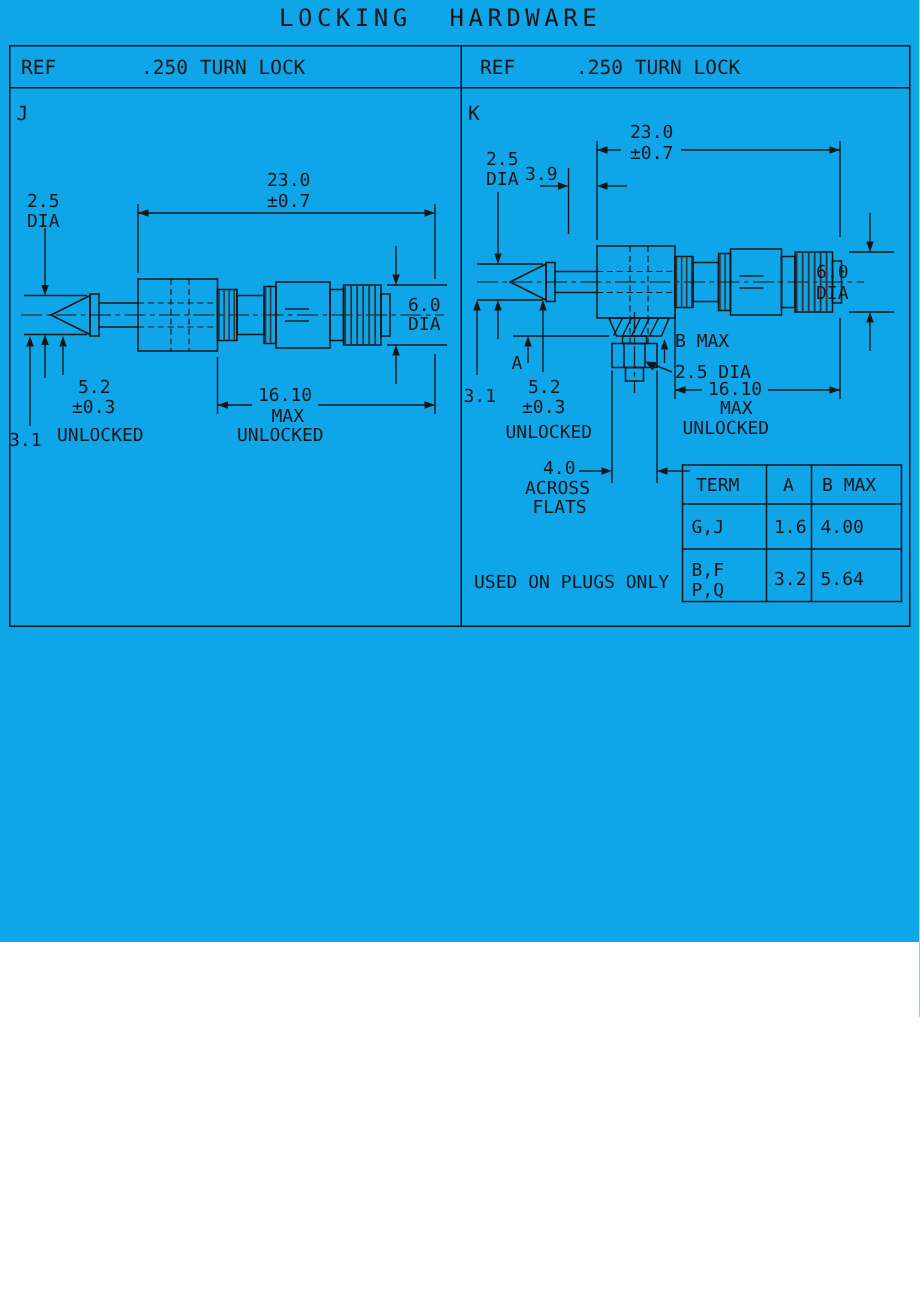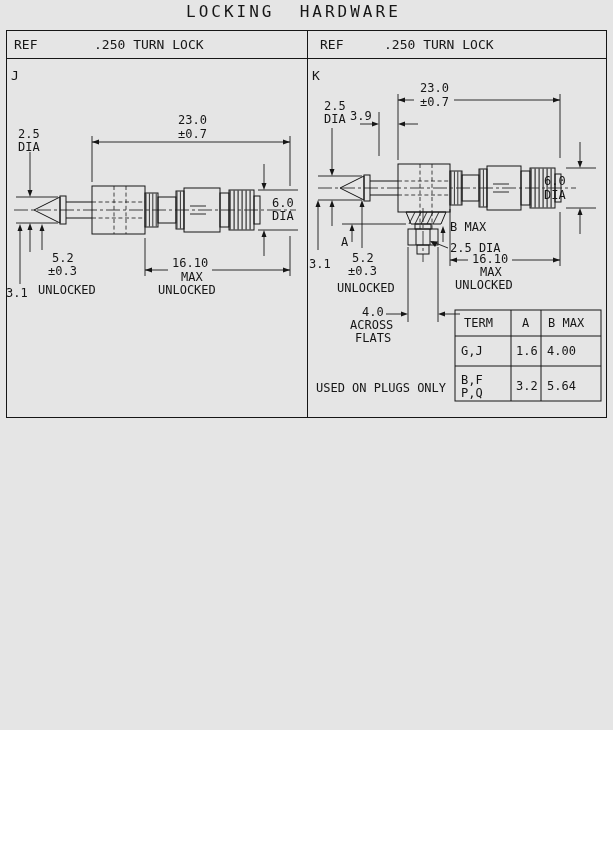--- a/index.html
+++ b/index.html
@@ -1,16 +1,16 @@
 <!DOCTYPE html>
 <html><head>
 <meta charset="utf-8">
 <style>
   html,body{margin:0;padding:0;background:#fff;}
-  .sheet{position:relative;width:613px;height:730px;background:#e5e5e5;overflow:hidden;}
+  .sheet{position:relative;width:613px;height:628px;background:#0ea5e9;overflow:hidden;}
   svg{display:block;}
   svg text{font-family:"DejaVu Sans Mono","Liberation Mono",monospace;fill:#161616;white-space:pre;}
   .t12{font-size:12px;}
   .t13{font-size:13px;}
   .title{font-size:16px;letter-spacing:3px;}
   .s{stroke:#161616;stroke-width:1;fill:none;}
   .thin{stroke:#161616;stroke-width:.9;fill:none;}
   .cl{stroke:#161616;stroke-width:.8;fill:none;stroke-dasharray:14 3 3 3;}
   .hid{stroke:#161616;stroke-width:.8;fill:none;stroke-dasharray:4 2.6;}
   .knurl{stroke:#333;}

